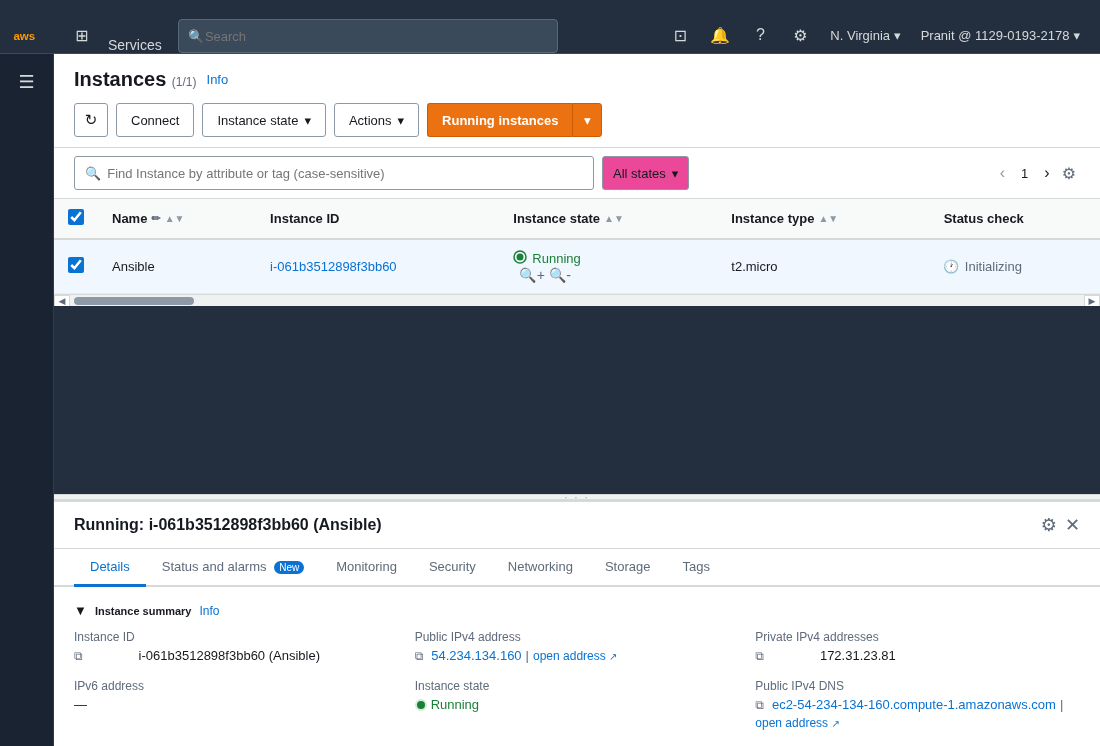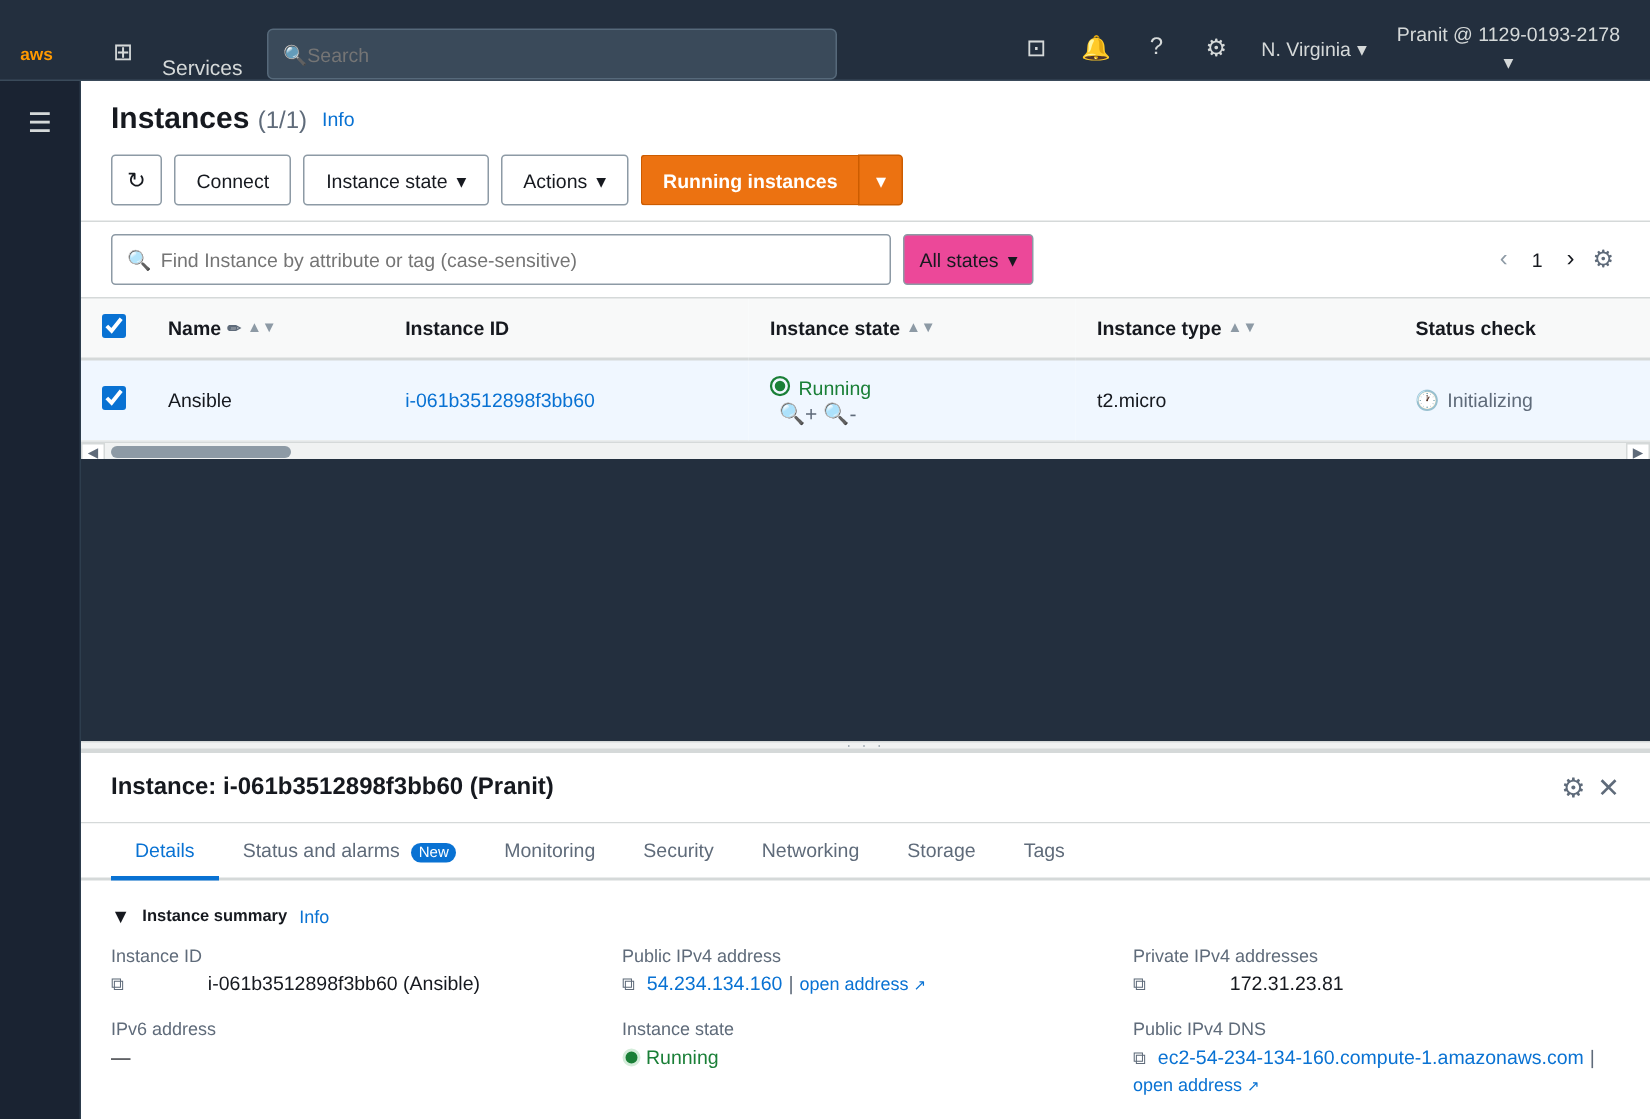--- a/index.html
+++ b/index.html
@@ -83,21 +83,20 @@
       gap: 4px;
     }
     .nav-account {
       color: #d5d9d9;
       font-size: 13px;
       cursor: pointer;
       padding: 4px 8px;
       display: flex;
       align-items: center;
       gap: 4px;
-      flex-direction: column;
     }
 
     
     .main-area {
       display: flex;
       height: calc(746px - 54px);
     }
 
     
     .sidebar {
@@ -600,21 +599,21 @@
 
   <div class="sidebar">
     <button class="sidebar-btn">☰</button>
   </div>
 
   <div class="content-wrapper">
     <div class="content">
 
       <div class="instances-header">
         <div class="instances-title-row">
-          <span class="instances-title"><strong>Instances</strong> <span style="font-weight:400;font-size:16px;color:#5f6b7a;">(1/1)</span></span>
+          <span class="instances-title"><strong>Instances</strong> <span style="font-weight:400;font-size:12px;color:#5f6b7a;">(1/1)</span></span>
           <a class="info-link">Info</a>
         </div>
         <div class="toolbar">
           <button class="btn-refresh">
             <span>↻</span>
           </button>
           <button class="btn-default">
             <span>Connect</span>
           </button>
           <button class="btn-default">
@@ -738,21 +737,21 @@
       </div>
 
       <div class="empty-area"></div>
 
       <div class="resize-handle">
         <span class="resize-dots">· · ·</span>
       </div>
 
       <div class="detail-panel">
         <div class="detail-header">
-          <span class="detail-title">Instance: i-061b3512898f3bb60 (Pranit)</span>
+          <span class="detail-title">Running: i-061b3512898f3bb60 (Ansible)</span>
           <div class="detail-header-actions">
             <button class="detail-icon-btn">⚙</button>
             <button class="detail-icon-btn">✕</button>
           </div>
         </div>
 
         <div class="detail-tabs">
           <div class="detail-tab active">
             <span>Details</span>
           </div>

